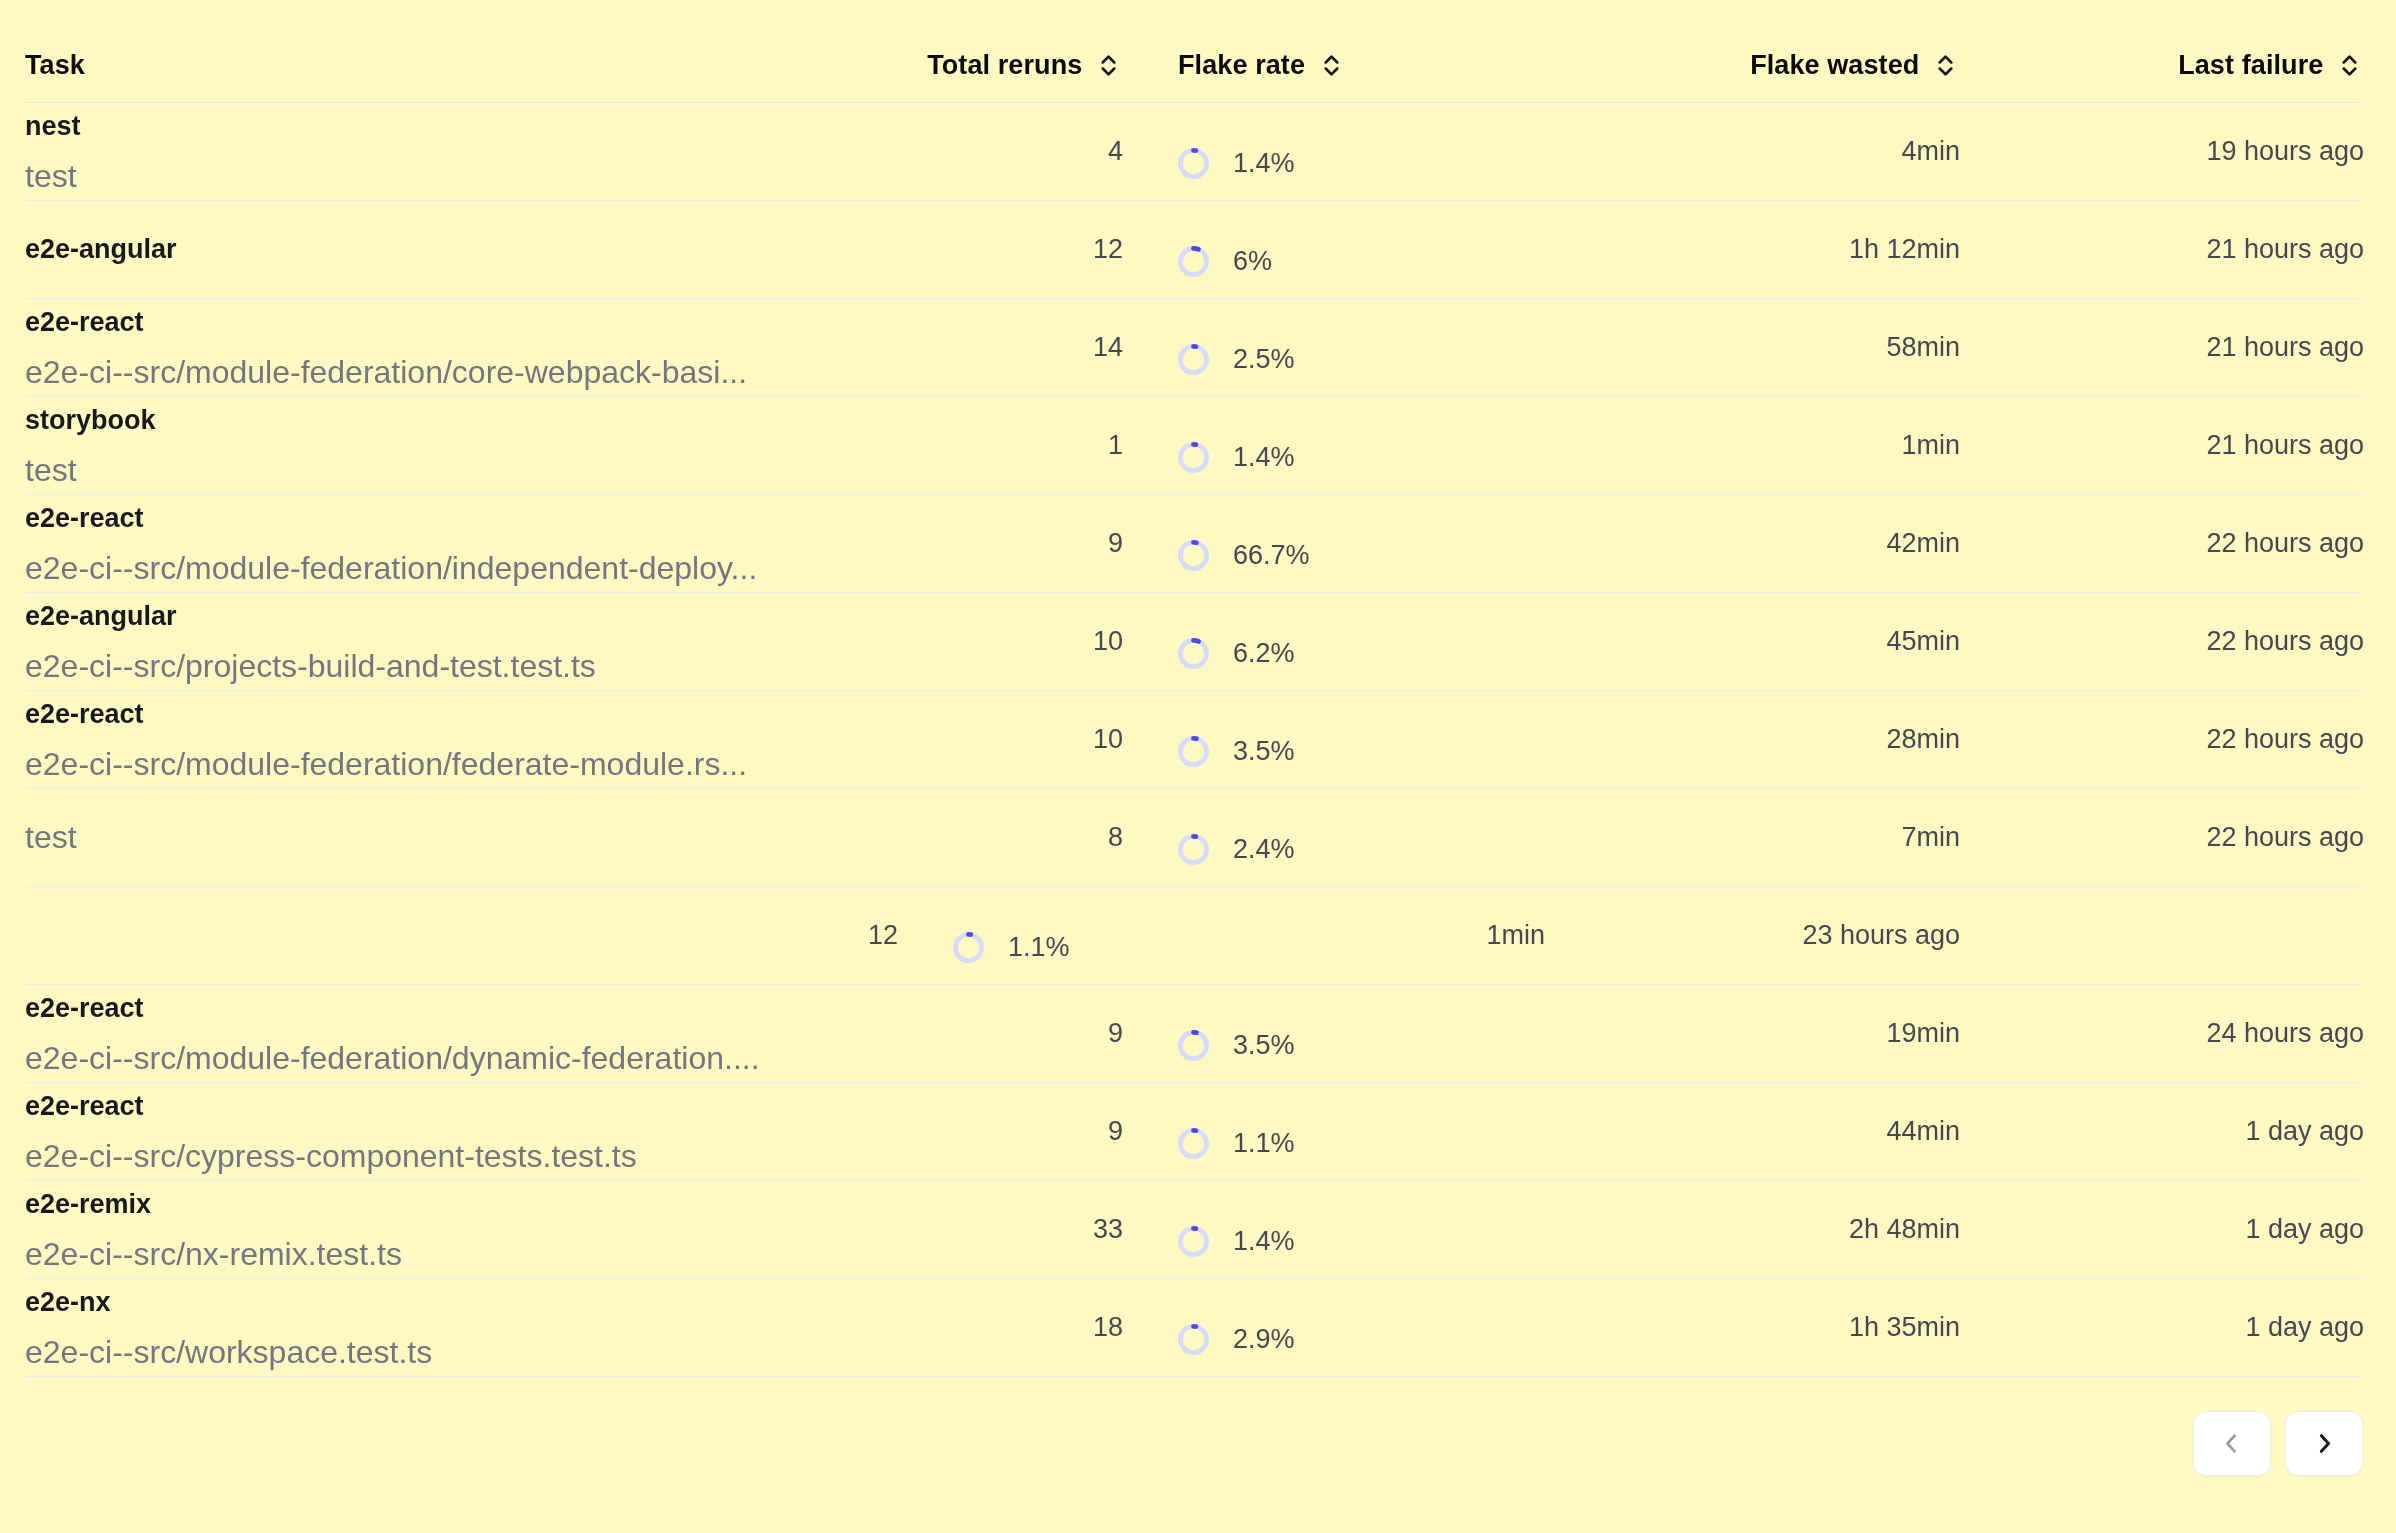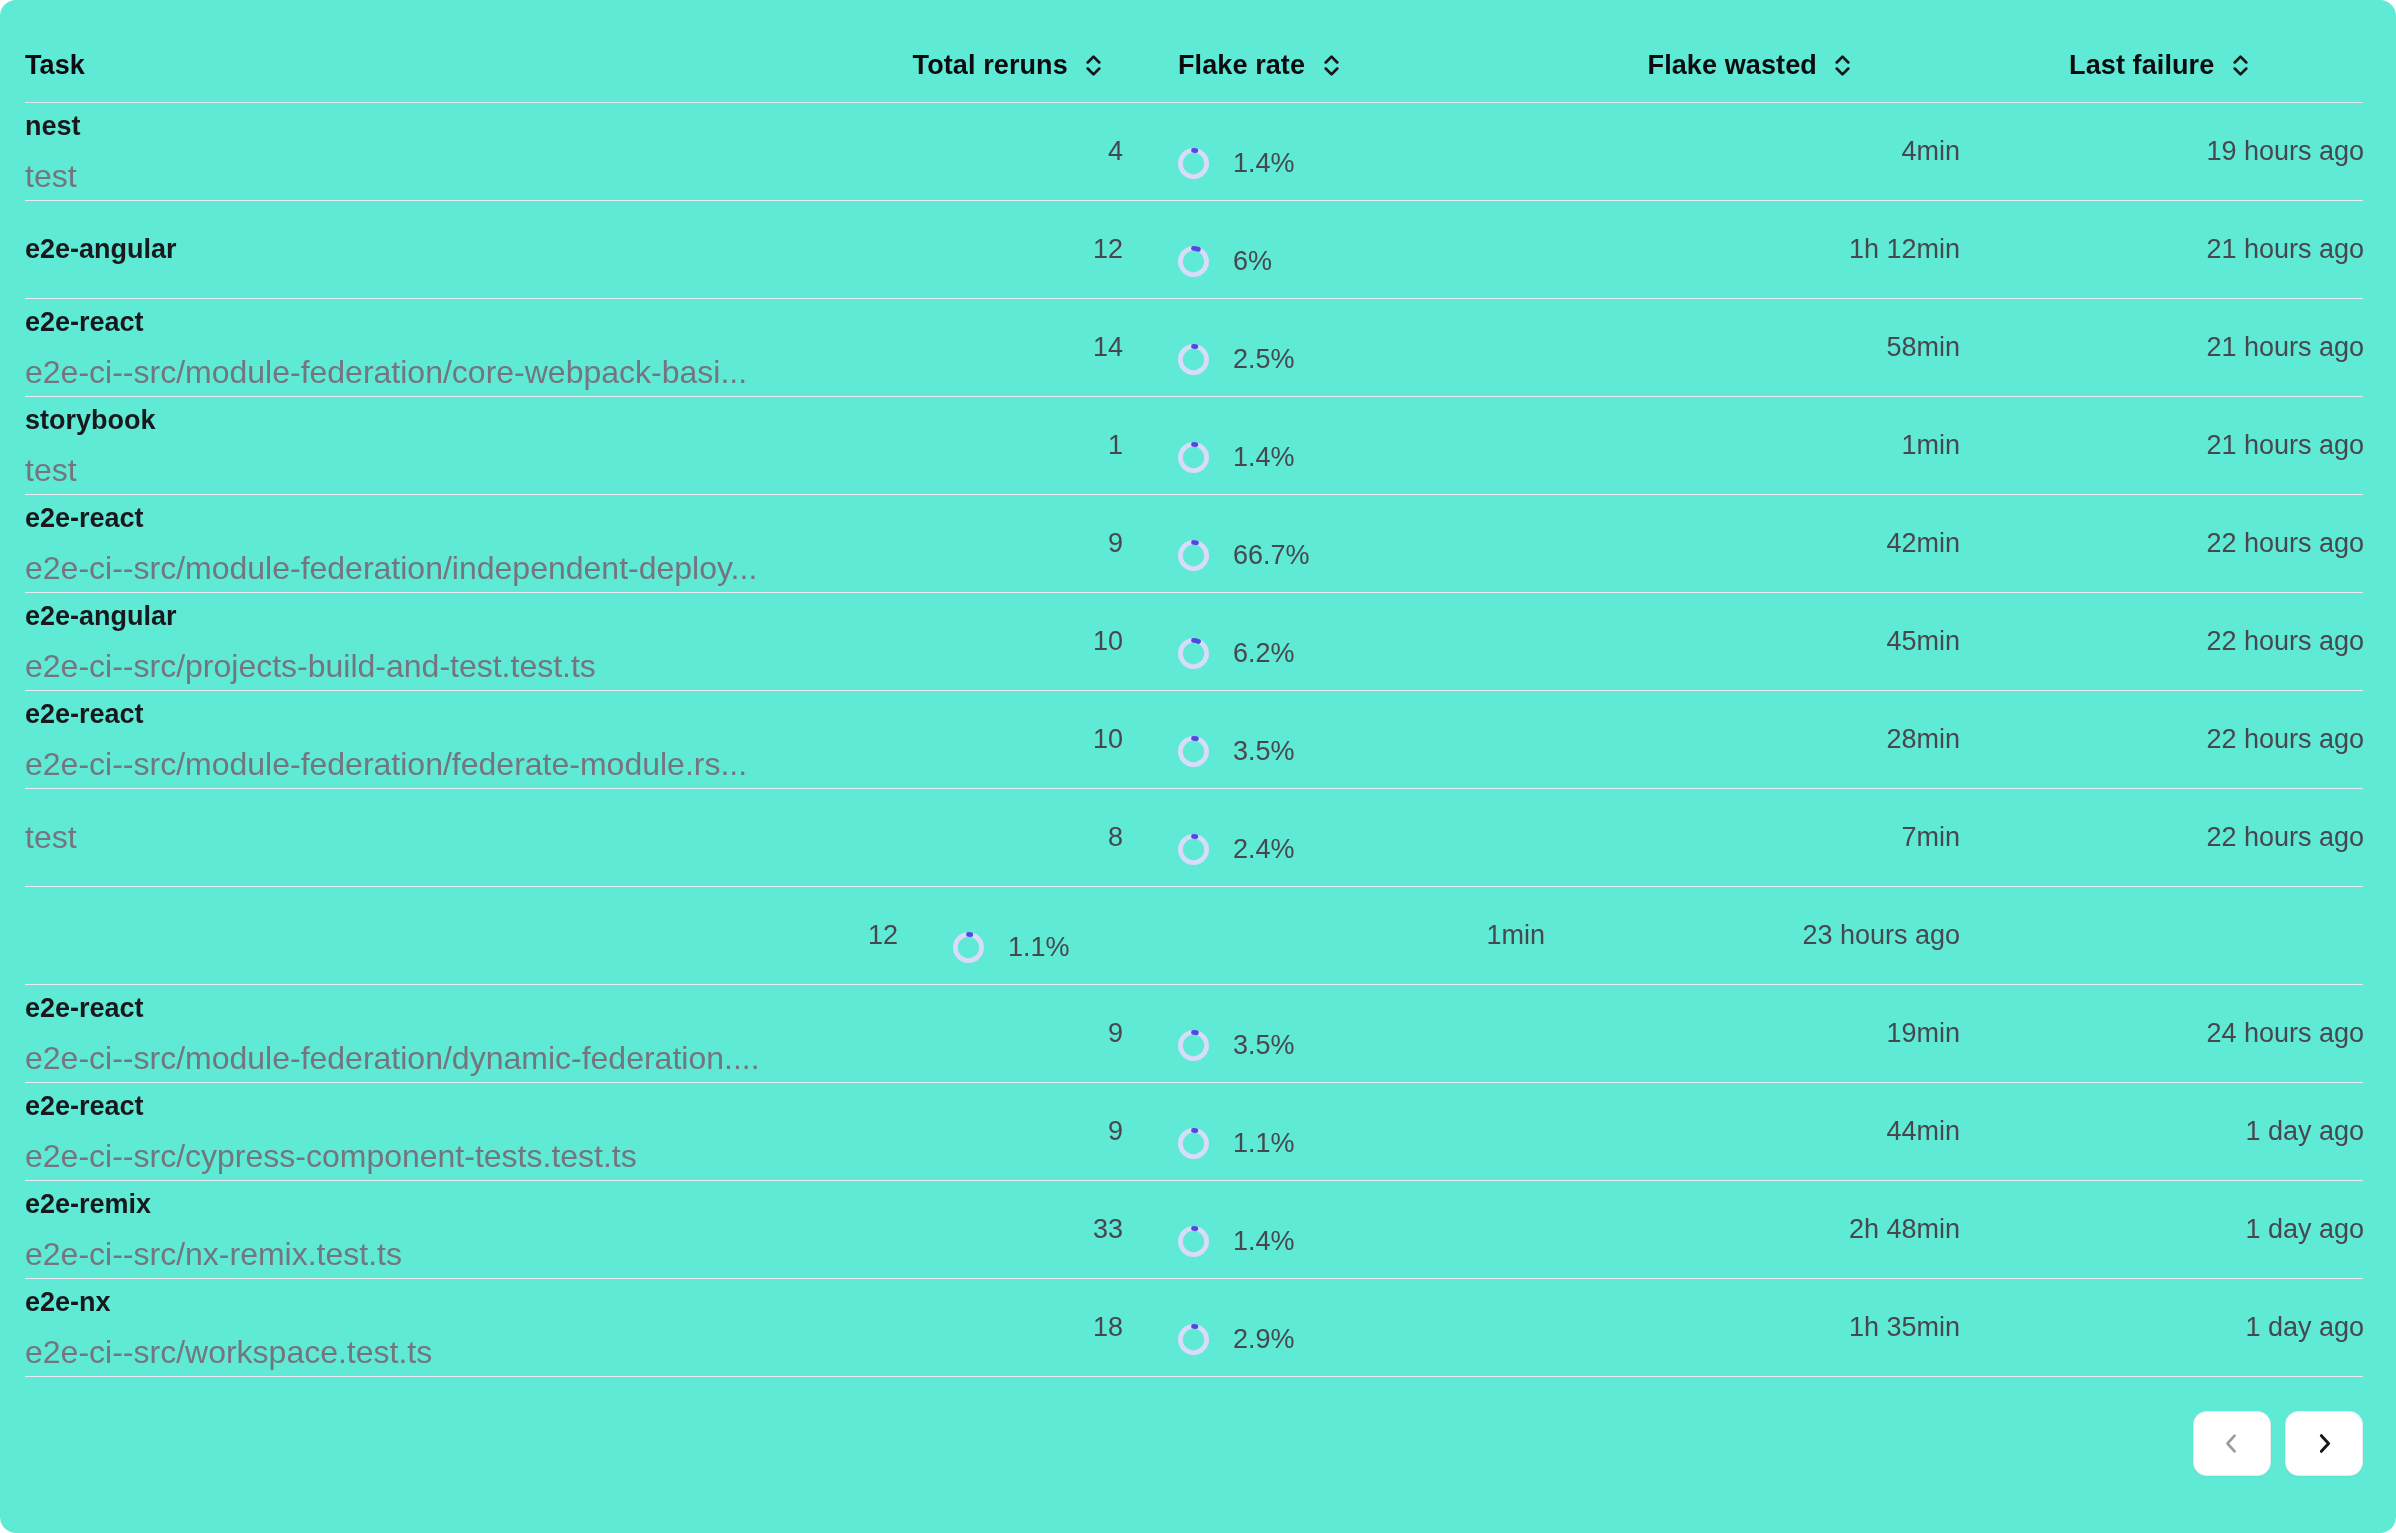--- a/index.html
+++ b/index.html
@@ -8,22 +8,21 @@
     width: 2396px;
     height: 1533px;
     font-family: "Liberation Sans", "DejaVu Sans", sans-serif;
     color: #17171c;
     overflow: hidden;
   }
   .page {
     width: 2396px;
     height: 1533px;
     padding: 0 33px 0 25px;
-    background: #5eead4;
-    border-radius: 16px;
+    background: #fef9c3;
   }
   
   .grid-row {
     display: grid;
     grid-template-columns: 873px 225px 422px 415px 404px;
     align-items: center;
   }
   .thead {
     height: 103px;
     padding-top: 29px;
@@ -31,21 +30,21 @@
   }
   .th {
     display: flex;
     align-items: center;
     gap: 11.6px;
     font-size: 27px;
     font-weight: 700;
     color: #0b0b10;
     letter-spacing: 0.1px;
   }
-  .th.right { justify-content: center; }
+  .th.right { justify-content: flex-end; }
   .th.flake-col { padding-left: 55px; }
   .sort-icon { display: inline-flex; color: #17171c; flex: none; }
   .sort-icon svg { display: block; }
   
   .row {
     height: 98px;
     border-bottom: 1px solid #eaebf0;
     cursor: pointer;
   }
   .task-cell {

